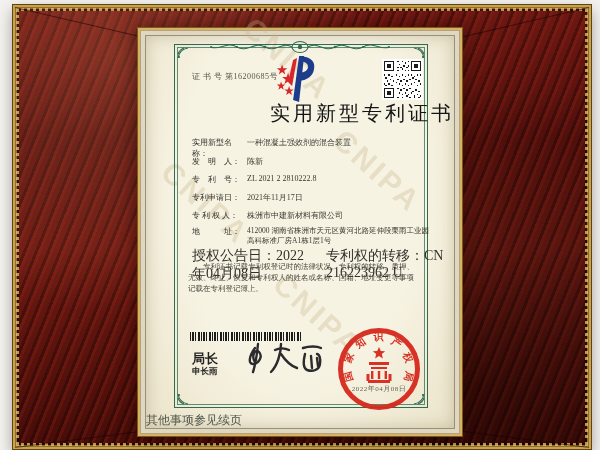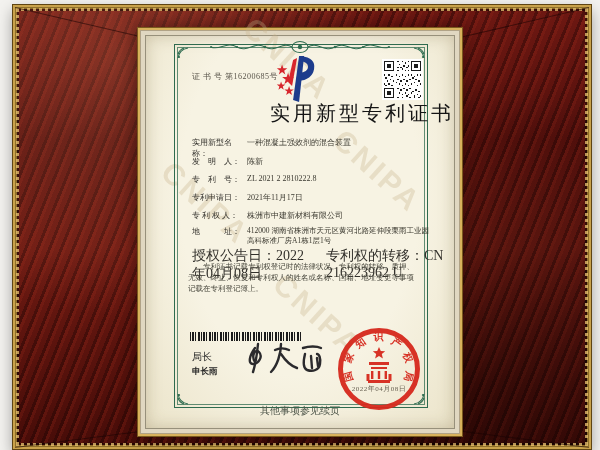--- a/index.html
+++ b/index.html
@@ -47,28 +47,28 @@
   .flabel{display:inline-block;min-width:55px;flex:0 0 55px;color:#33312c;}
   .fvalue{color:#3a382f;}
   .addr .fvalue{font-size:7.5px;line-height:10px;}
   .grantrow{position:absolute;left:46px;top:211px;display:flex;gap:16px;font-size:14px;color:#33312c;}
   .legal{position:absolute;left:42px;top:226px;width:226px;font-size:7.5px;line-height:10.8px;
          color:#45443a;text-align:justify;}
   .legal p{margin:0;text-indent:2em;}
   .barcode{position:absolute;left:44px;top:296px;width:112px;height:9px;
     background:repeating-linear-gradient(90deg,#1c1c1c 0 1px,transparent 1px 2px,#1c1c1c 2px 4px,
       transparent 4px 5px,#1c1c1c 5px 6px,transparent 6px 8px,#1c1c1c 8px 10px,transparent 10px 11px);}
-  .dtitle{position:absolute;left:46px;top:314px;font-size:10px;font-weight:normal;color:#222;}
+  .dtitle{position:absolute;left:46px;top:314px;font-size:13px;font-weight:bold;color:#222;}
   .dname{position:absolute;left:46px;top:330px;font-size:8.5px;font-weight:bold;color:#222;}
   .sig{position:absolute;left:95px;top:304px;}
   .seal{position:absolute;left:190px;top:290px;width:86px;height:86px;opacity:.95;}
   .sealdate{position:absolute;left:0;top:58px;width:100%;text-align:center;font-size:7px;
             color:#5e5748;letter-spacing:.5px;}
   .pageinfo{position:absolute;left:0;top:356px;width:100%;text-align:center;font-size:7px;color:#4a4a42;}
-  .footnote{position:absolute;left:0;top:368px;width:100%;text-align:center;font-size:10px;color:#4e564a;}
+  .footnote{position:absolute;left:0;top:376px;width:100%;font-size:12px;color:#4e564a;}
 </style>
 </head>
 <body>
 
 <div class="stage">
 
   <div class="frame">
     <div class="miter" style="left:0;top:0;width:137px;transform:rotate(13.1deg);"></div>
     <div class="miter" style="left:574px;top:0;width:137px;transform:rotate(166.9deg);"></div>
     <div class="miter" style="left:0;top:440px;width:134px;transform:rotate(-7.3deg);"></div>

